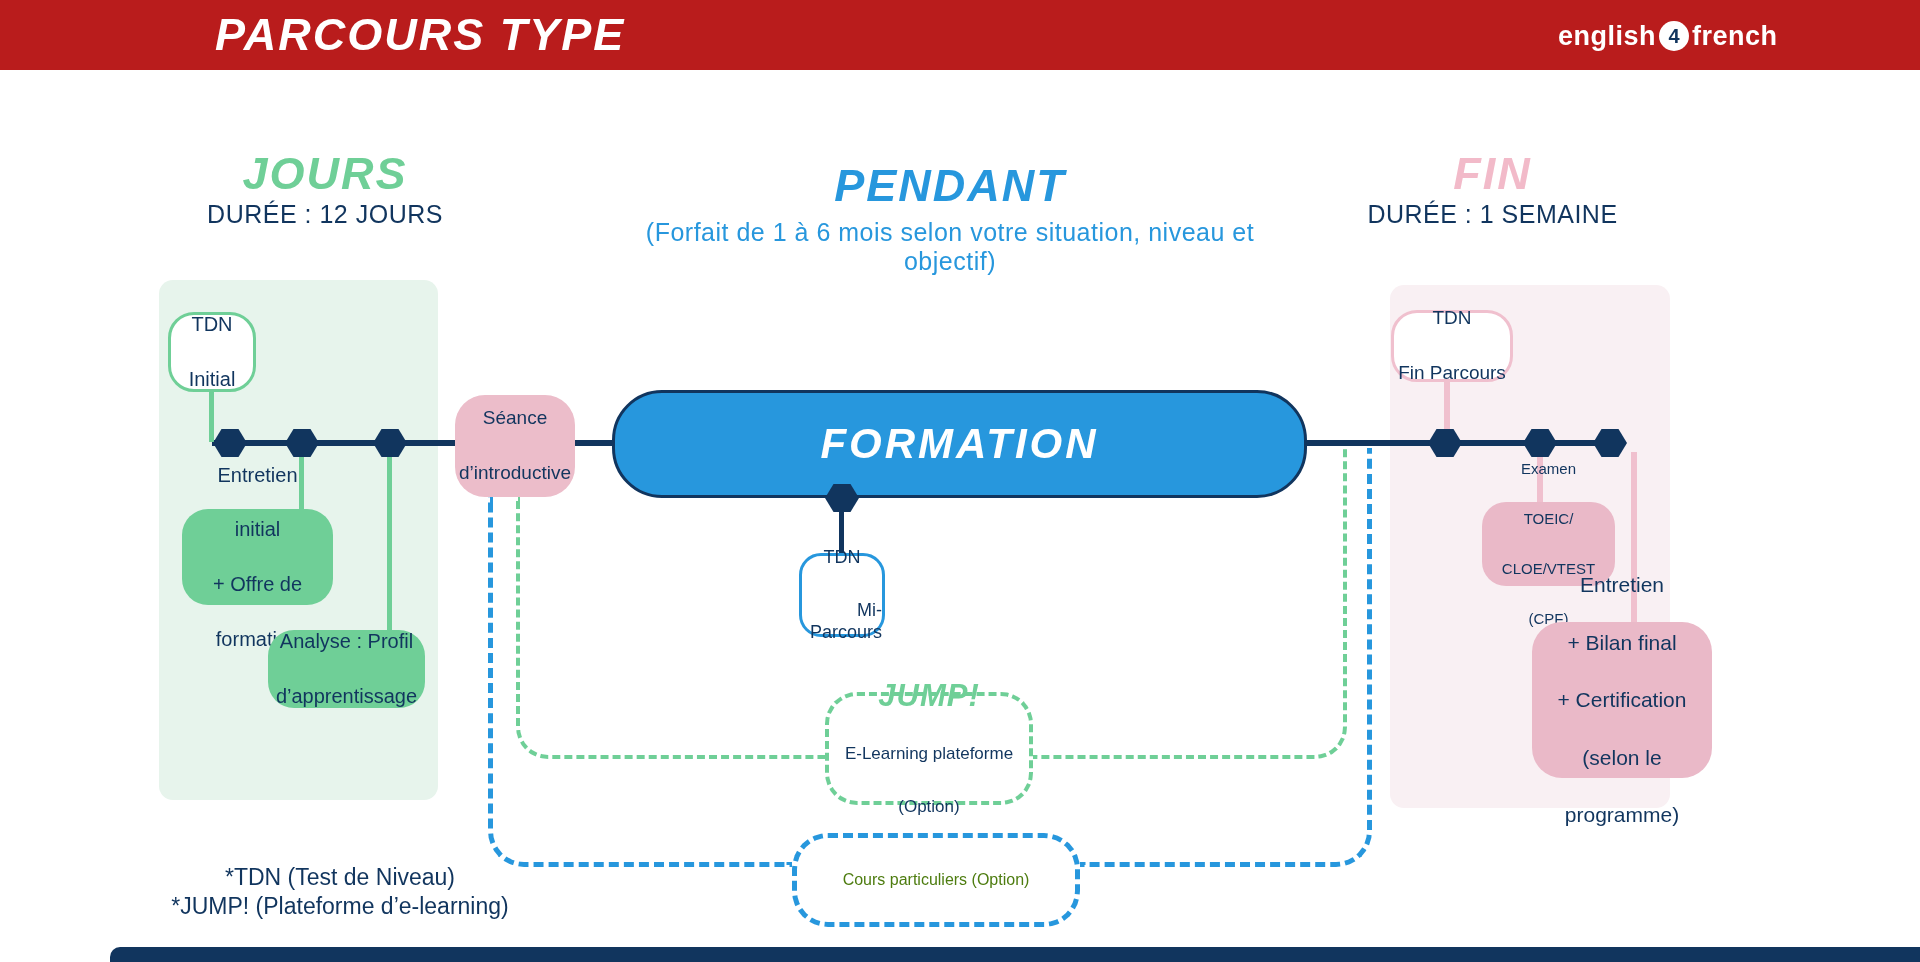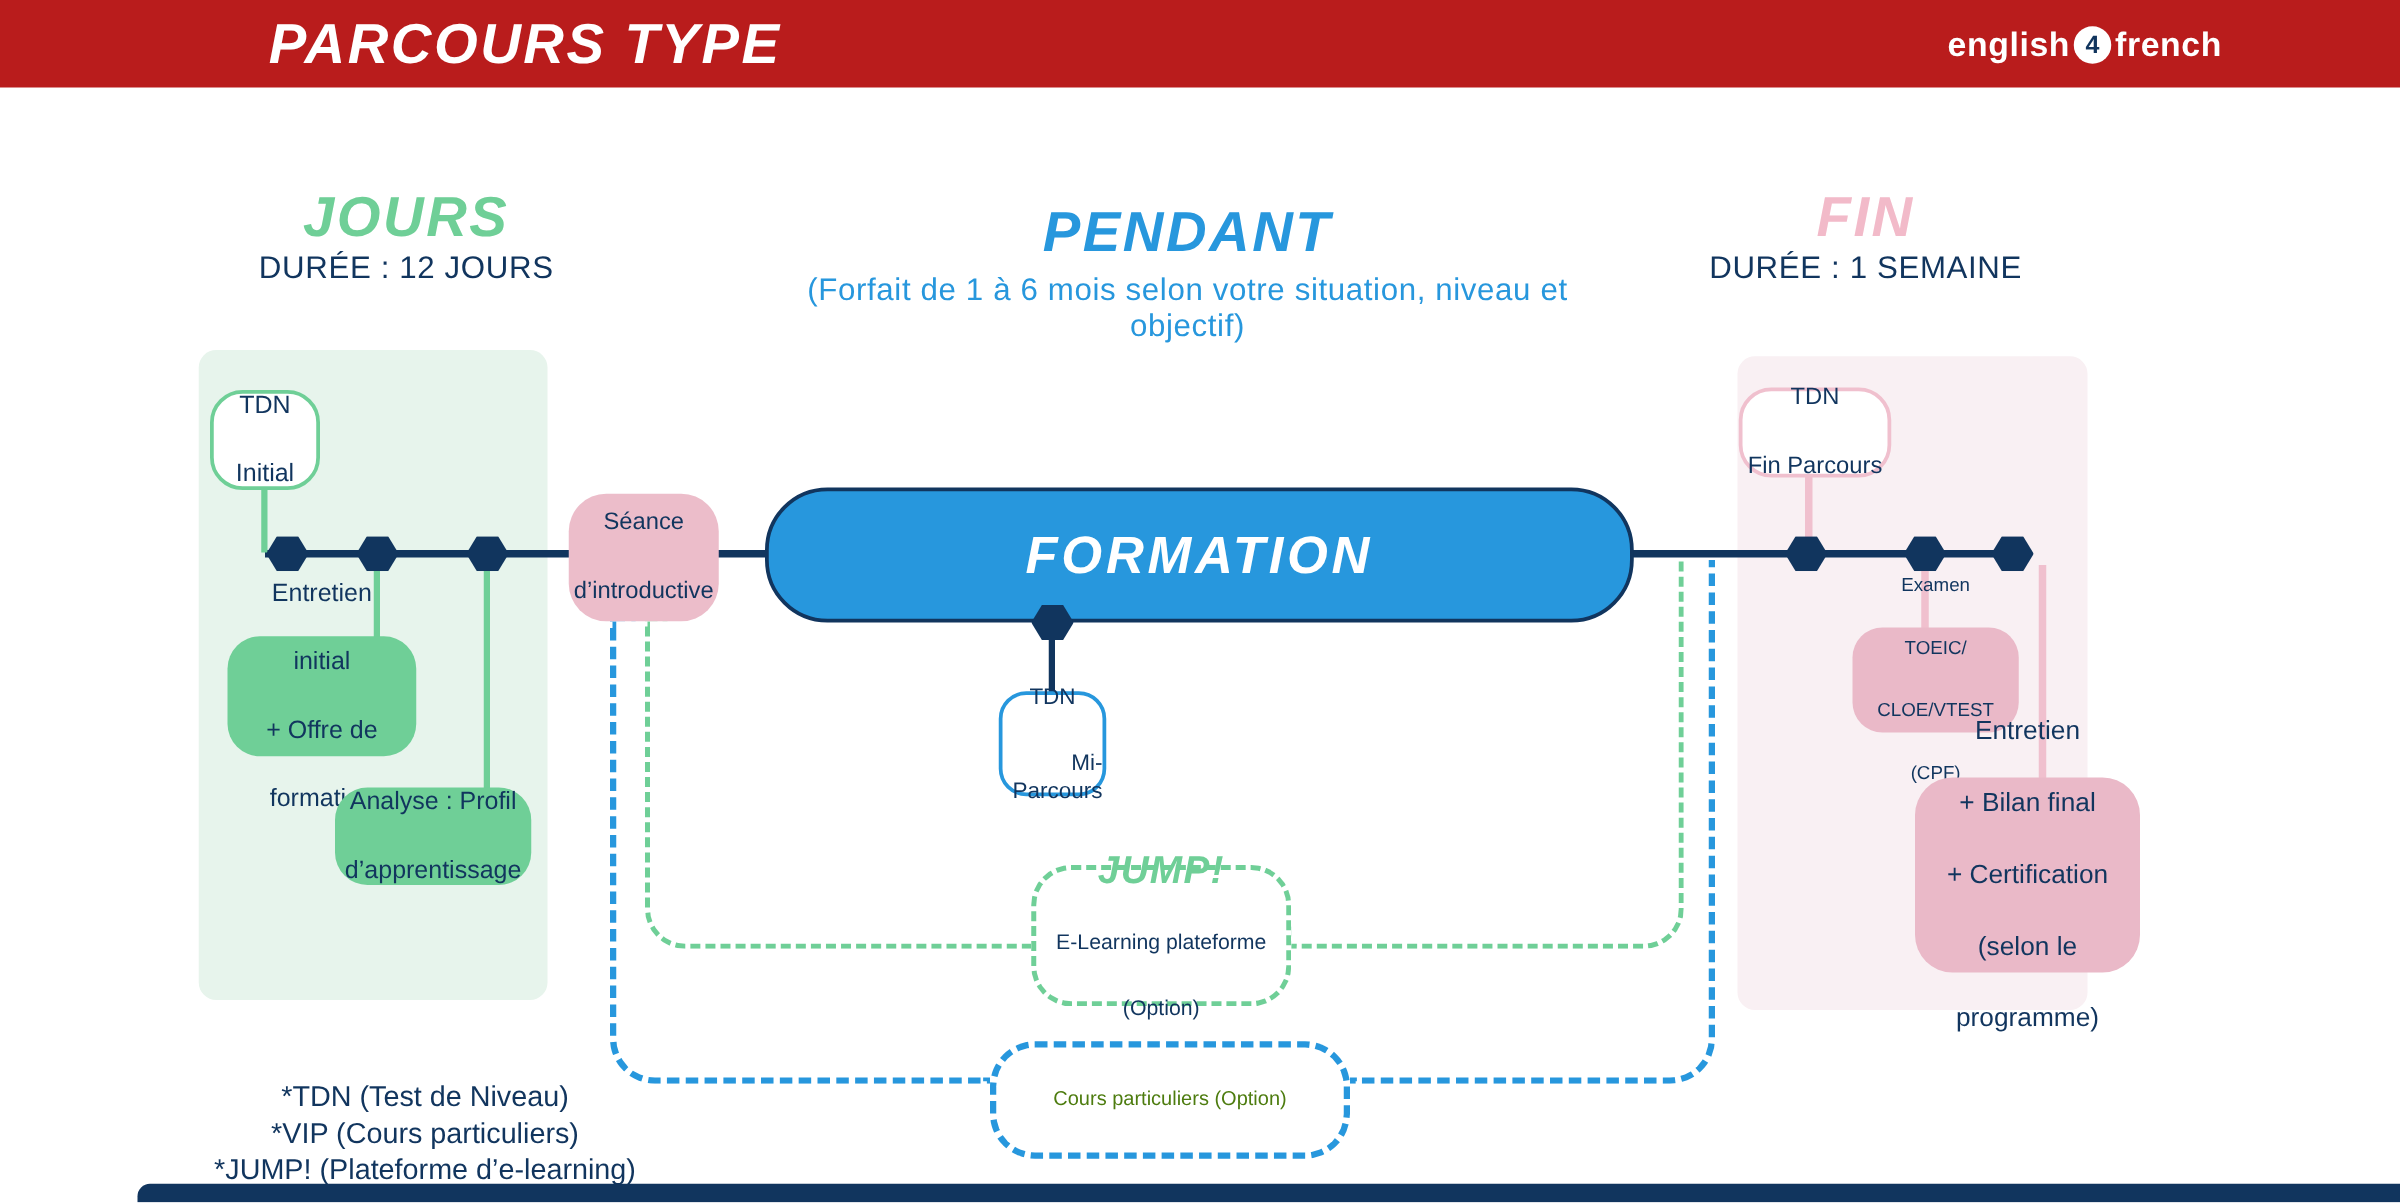--- a/index.html
+++ b/index.html
@@ -179,19 +179,18 @@
   <div class="hex" style="left:213px;  top:429px;"></div>
   <div class="hex" style="left:285px;  top:429px;"></div>
   <div class="hex" style="left:373px;  top:429px;"></div>
   <div class="hex" style="left:825px;  top:484px;"></div>
   <div class="hex" style="left:1428px; top:429px;"></div>
   <div class="hex" style="left:1523px; top:429px;"></div>
   <div class="hex" style="left:1593px; top:429px;"></div>
 
   <div class="footnotes">
     <div>*TDN (Test de Niveau)</div>
-    <div>*VIP (Cours particuliers)</div>
     <div>*JUMP! (Plateforme d’e-learning)</div>
   </div>
 
   <div class="footer-bar"></div>
 
 </div>
 
 </body></html>

